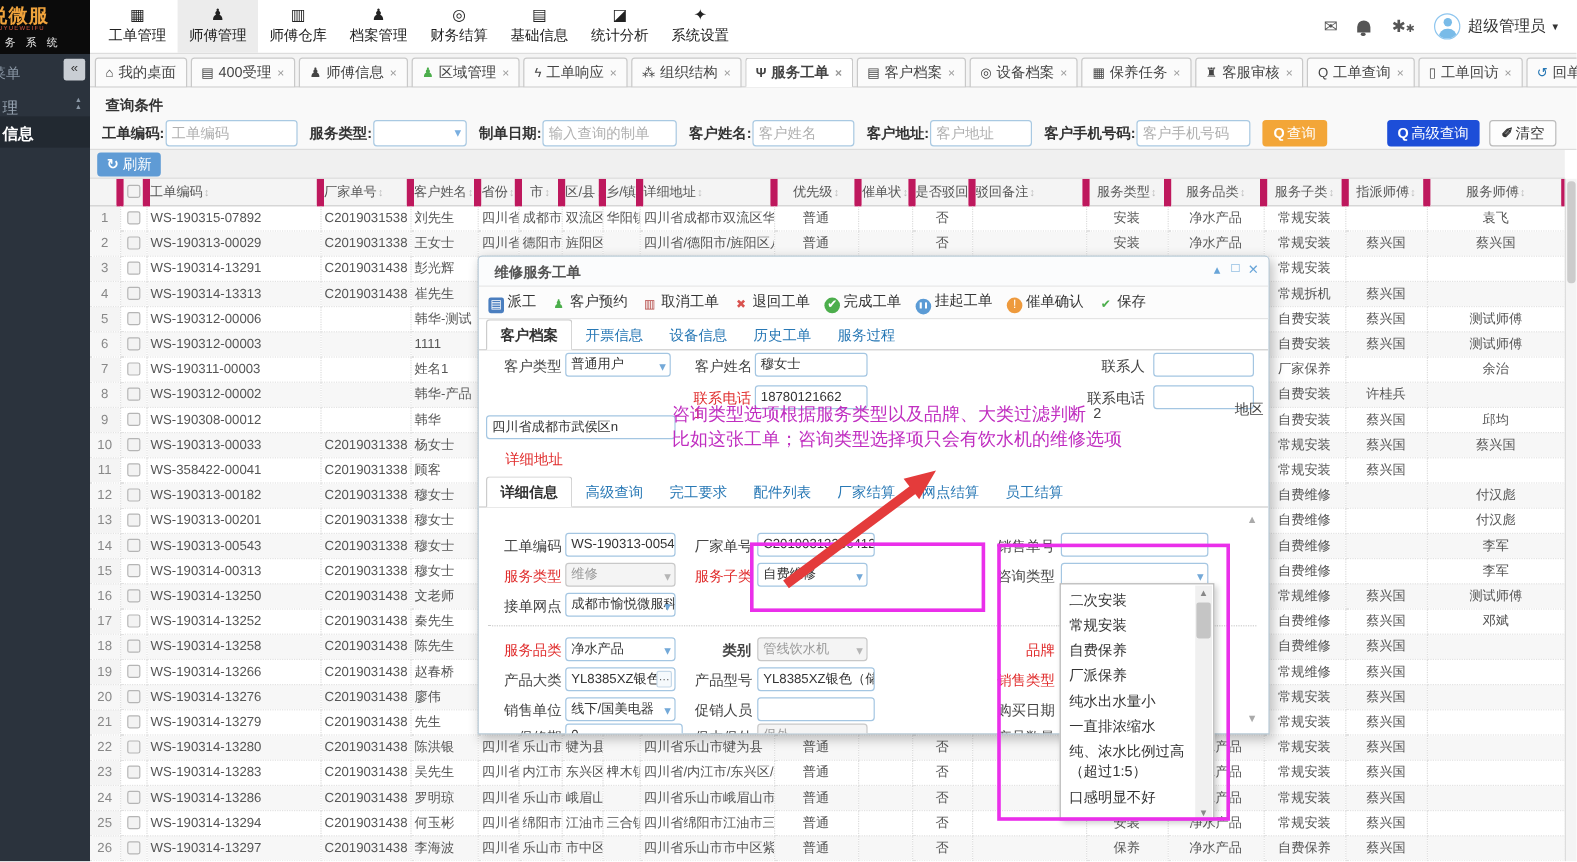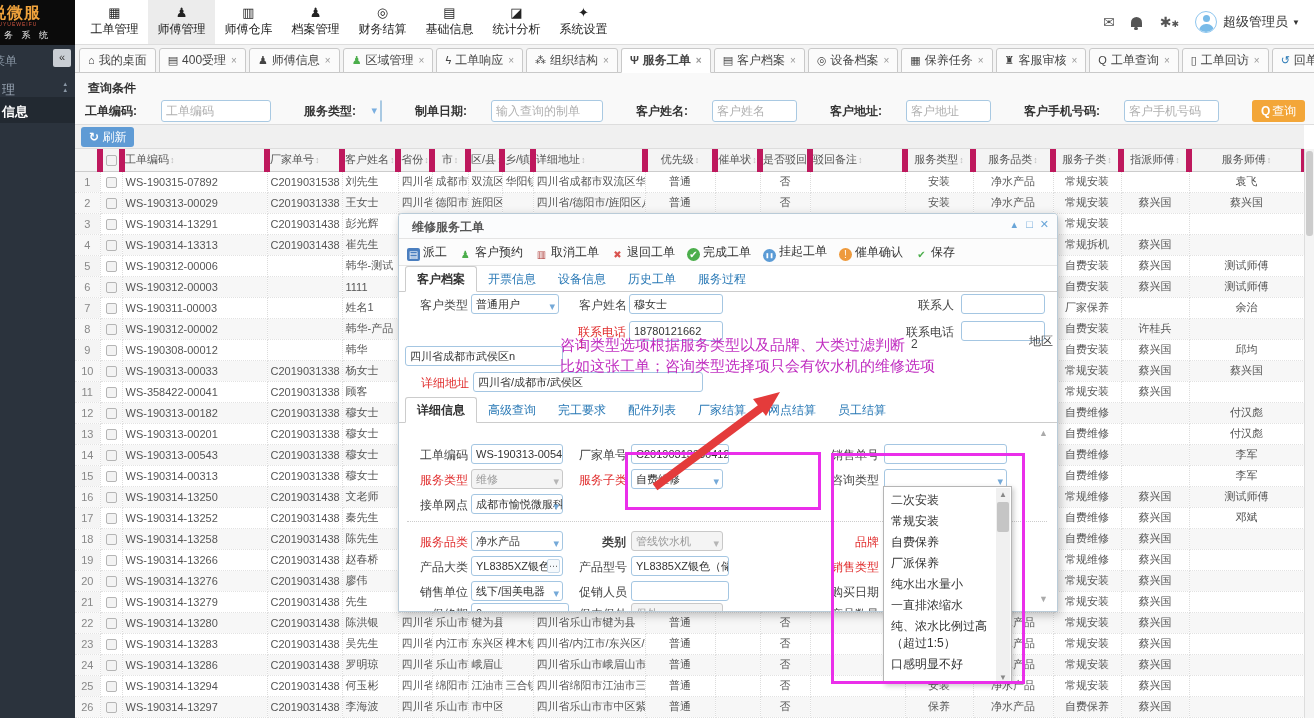--- a/index.html
+++ b/index.html
@@ -41,21 +41,21 @@
   
   .tabbar { left:75px; top:45px; width:1239px; height:28px; background:#f4f4f4; border-bottom:1px solid #c9c9c9; padding:3px 0 0 4px; white-space:nowrap; }
   .tab { display:inline-block; height:25px; line-height:23px; border:1px solid #c9c9c9; border-radius:3px 3px 0 0; background:#fbfbfb; padding:0 8px; margin-right:3px; font-size:12px; color:#444; cursor:pointer; }
   .tab.active { background:#fff; border-bottom-color:#fff; font-weight:bold; }
   .tab .tic { margin-right:4px; font-size:11px; color:#444; }
   .tab .tclose { margin-left:5px; font-size:10px; color:#999; cursor:pointer;}
 
   
   .querybox { left:75px; top:73px; width:1239px; height:52px; background:#f9f9f9; border-bottom:1px solid #ddd; }
   .qtitle { position:absolute; left:13px; top:7px; font-size:12px; font-weight:bold; color:#333; }
-  .qrow { position:absolute; left:10px; top:26px; width:1220px; height:24px; display:flex; align-items:center;gap:23px; }
+  .qrow { position:absolute; left:10px; top:26px; width:1220px; height:24px; display:flex; align-items:center; }
   .q-label { font-size:12px; font-weight:bold; color:#333; margin-right:1px; white-space:nowrap;}
   .q-input { height:22px; border:1px solid #a9c9e2; border-radius:3px; background:#fff; font-size:12px; color:#333; padding:0 4px; margin-right:10px; }
   .q-input::placeholder { color:#b0b0b0; }
   .q-select { position:relative; height:22px; border:1px solid #a9c9e2; border-radius:3px; background:#fff; margin-right:10px; }
   .q-select::after { content:"▾"; position:absolute; right:4px; top:3px; color:#7aafe0; font-size:11px;}
   .btn { height:22px; border:none; border-radius:3px; font-size:12px; padding:0 9px; margin-right:8px; cursor:pointer; white-space:nowrap;}
   .btn-orange { background:#f3a638; color:#fff; }
   .btn-blue { background:#1d4ed8; color:#fff;margin-left:42px; }
   .btn-grey { background:#fdfdfd; color:#333; border:1px solid #bbb; }
   .btn .bic { font-weight:bold; margin-right:2px; }
@@ -832,21 +832,20 @@
     <span class="mlbl req" style="left:177px;top:110px;width:50px;">联系电话</span>
     <span class="mlbl req" style="left:179px;top:123px;width:10px;text-align:left;">1</span>
     <span class="mfld" style="left:230px;top:107px;width:94px;">18780121662</span>
     <span class="mlbl" style="left:500px;top:110px;width:55px;">联系电话</span>
     <span class="mlbl" style="left:512px;top:123px;width:10px;text-align:left;">2</span>
     <span class="mfld" style="left:562px;top:107px;width:84px;"></span>
     <span class="mlbl" style="left:630px;top:119px;width:26px;text-align:left;">地区</span>
 
     <span class="mfld" style="left:6px;top:132px;width:158px;">四川省成都市武侯区n</span>
     <span class="mlbl req" style="left:22px;top:161px;width:48px;">详细地址</span>
-    <span class="mfld" style="left:74px;top:158px;width:230px;">四川省/成都市/武侯区</span>
 
     <div class="mtabs" id="mtabs2" style="top:183px;"><span class="mtab active">详细信息</span><span class="mtab">高级查询</span><span class="mtab">完工要求</span><span class="mtab">配件列表</span><span class="mtab">厂家结算</span><span class="mtab">网点结算</span><span class="mtab">员工结算</span></div>
 
     <span class="mlbl" style="left:10px;top:233px;width:59px;">工单编码</span>
     <span class="mfld" style="left:72px;top:230px;width:92px;">WS-190313-00543</span>
     <span class="mlbl" style="left:180px;top:233px;width:47px;">厂家单号</span>
     <span class="mfld" style="left:232px;top:230px;width:98px;">C201903133864126</span>
     <span class="mlbl" style="left:430px;top:233px;width:50px;">销售单号</span>
     <span class="mfld" style="left:485px;top:230px;width:123px;"></span>
 

